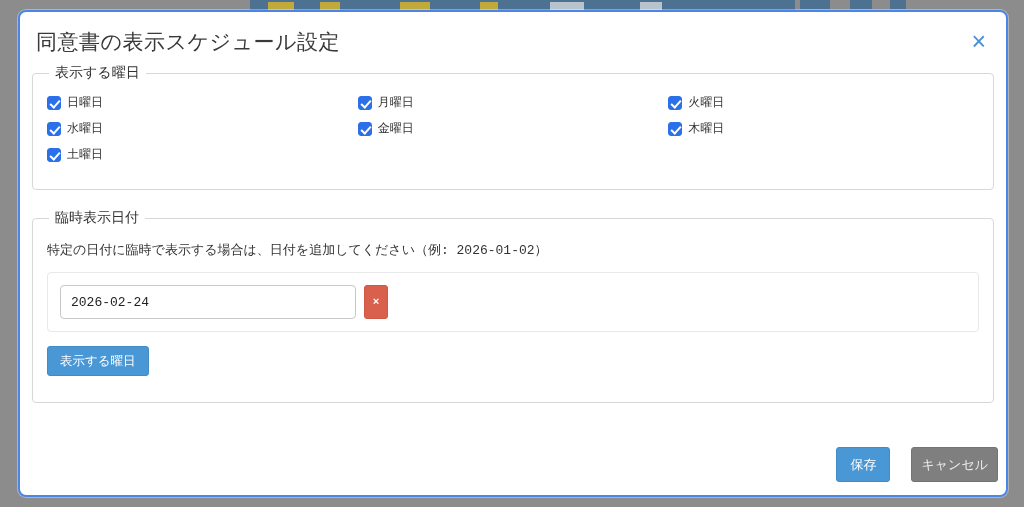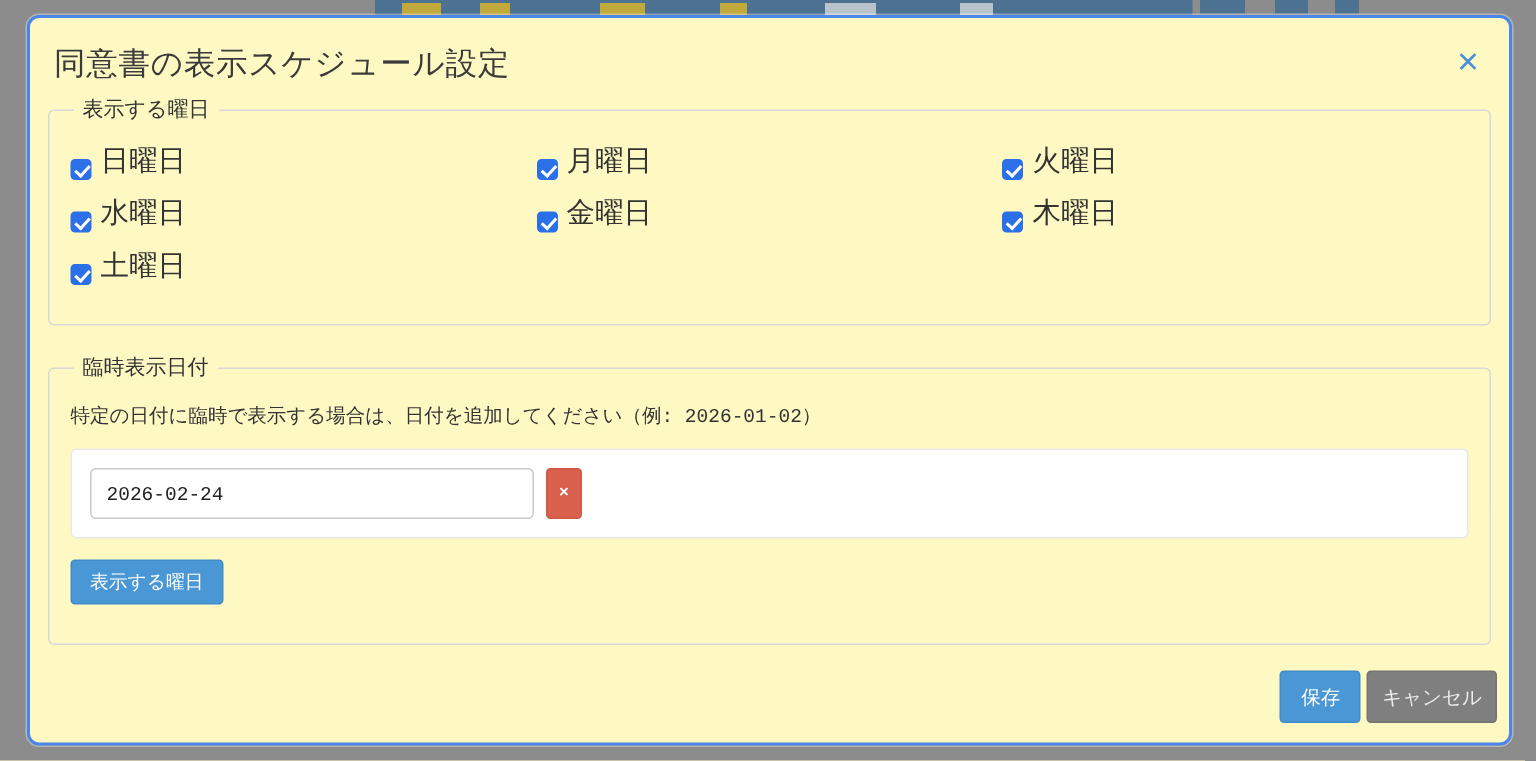--- a/index.html
+++ b/index.html
@@ -22,21 +22,21 @@
   .bg-blob.gray2 { left: 390px; width: 22px; background: #b9c3cc; }
   .bg-bump { position: absolute; top: 0; height: 9px; background: #4d7191; }
   .bg-bump.c1 { left: 800px; width: 30px; }
   .bg-bump.c2 { left: 850px; width: 22px; }
   .bg-bump.c3 { left: 890px; width: 16px; }
 
   .modal {
     position: absolute;
     left: 18px; top: 10px;
     width: 990px; height: 487px;
-    background: #fef9c3;
+    background: #ffffff;
     border: 2px solid #4a86e8;
     border-radius: 8px;
     box-shadow: 0 0 0 1px rgba(255,255,255,0.35);
   }
 
   .modal-header {
     display: flex; align-items: flex-start; justify-content: space-between;
     padding: 16px 16px 0 16px;
   }
   .modal-title { font-size: 21px; font-weight: 500; color: #3a3a3a; letter-spacing: 0.5px; }
@@ -55,21 +55,21 @@
   legend {
     font-size: 14px; color: #333;
     padding: 0 6px; margin-left: 2px;
   }
   .fs-weekdays { margin-top: 8px; padding: 12px 14px 26px 14px; }
   .weekday-grid {
     display: grid;
     grid-template-columns: 1fr 1fr 1fr;
     row-gap: 9px;
   }
-  .check-item { display: flex; align-items: flex-end; gap: 6px; font-size: 19px; cursor: default; }
+  .check-item { display: flex; align-items: center; gap: 6px; font-size: 12px; cursor: default; }
   .checkbox {
     width: 14px; height: 14px; flex: 0 0 14px;
     border: 1px solid #2b70e8; border-radius: 3px;
     background: #fff; position: relative; cursor: pointer;
   }
   .checkbox.checked { background: #2b70e8; }
   .checkbox.checked::after {
     content: ""; position: absolute; left: 4px; top: 1px;
     width: 4px; height: 8px;
     border-right: 2px solid #fff; border-bottom: 2px solid #fff;
@@ -97,21 +97,21 @@
   }
   .add-btn {
     margin-top: 14px;
     height: 30px; padding: 0 12px;
     background: #4a97d6; border: 1px solid #3f8cc9; border-radius: 3px;
     color: #fff; font-size: 12.5px; cursor: pointer; font-family: inherit;
   }
 
   .modal-footer {
     position: absolute; right: 8px; bottom: 13px;
-    display: flex; gap: 4px;
+    display: flex; gap: 21px;
   }
   .btn { height: 35px; border-radius: 3px; font-size: 13px; cursor: pointer; font-family: inherit; }
   .btn-save { background: #4a97d6; border: 1px solid #3f8cc9; color: #fff; padding: 0 13px; }
   .btn-cancel { background: #7f7f7f; border: 1px solid #747474; color: #ececec; padding: 0 9px; }
 </style>
 </head>
 <body>
 
 <div class="bg-banner">
   <div class="bg-blob b1"></div>

